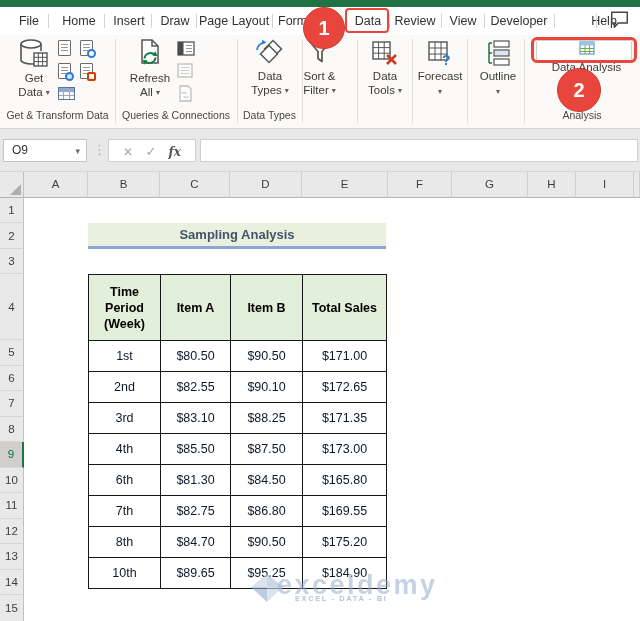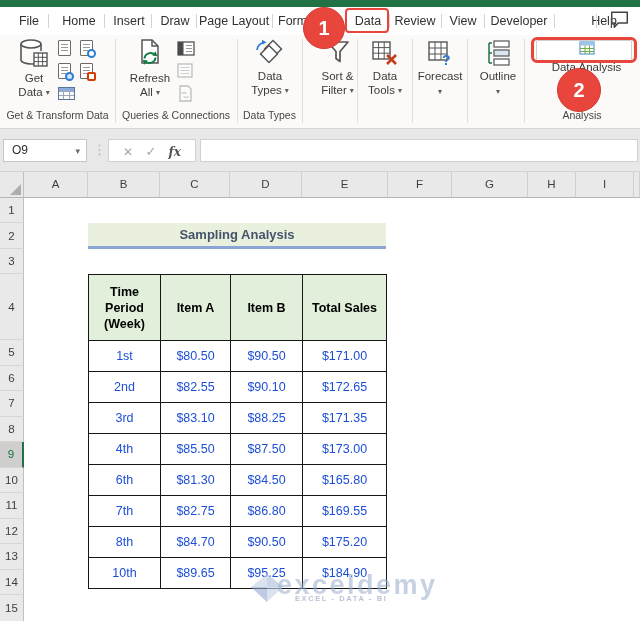--- a/index.html
+++ b/index.html
@@ -70,21 +70,21 @@
   .rh { position:absolute; left:0; width:24px; background:#e9e9e9; border-right:1px solid #c2c0be; border-bottom:1px solid #d8d6d4;
     font-size:11.5px; color:#3f3e3d; text-align:center; display:flex; align-items:center; justify-content:center; }
   .rh.active { background:#d0cfce; color:#0f703b; border-right:2px solid #217346; }
 
   .sheet-title { position:absolute; left:88px; top:51px; width:298px; height:26px; background:#e9f0de;
     border-bottom:3px solid #8ca5d8; text-align:center; line-height:23px; font-size:13px; font-weight:bold; color:#44546a; z-index:1; }
 
   table.dtable { position:absolute; left:88px; top:102px; border-collapse:collapse; table-layout:fixed; z-index:1; }
   table.dtable th, table.dtable td { border:1.5px solid #161616; text-align:center; vertical-align:middle; padding:8px; }
   table.dtable th { background:#e2efda; font-size:12.5px; font-weight:bold; color:#000; line-height:16px; height:66px; }
-  table.dtable td { font-size:12.5px; color:#1d4ed8; height:25.5px; background:rgba(0,0,0,0); }
+  table.dtable td { font-size:12.5px; color:#0f172a; height:25.5px; background:rgba(0,0,0,0); }
 
   
   .wm { position:absolute; z-index:3; pointer-events:none; }
   .wm-brand { left:277px; top:398px; font-size:27px; font-weight:bold; letter-spacing:2.5px; color:rgba(152,173,203,0.55); }
   .wm-tag { left:295px; top:422px; font-size:7.5px; font-weight:bold; letter-spacing:1.6px; color:rgba(160,173,196,0.75); }
   .wm-diamond { left:250px; top:401px; }
 </style>
 </head>
 <body>
 
@@ -220,21 +220,21 @@
           <path d="M3 12 a9 9 0 0 1 6.5-7.5" fill="none" stroke="#2b7cd3" stroke-width="1.8"></path>
           <polygon points="8.2,1.8 12.5,4.4 7.8,6.6" fill="#2b7cd3"></polygon>
         </svg>
       </div>
       <div class="rlabel">
         <div>Data</div>
         <div><span>Types</span><span class="caret"></span></div>
       </div>
     </div>
 
-    <div class="rbtn" style="left:312px;width:51px;">
+    <div class="rbtn" style="left:294px;width:51px;">
       <div class="ricon">
         <svg width="28" height="30" viewBox="0 0 28 30">
             <path d="M4 4 h20 l-8 9.5 v10 l-4 -3 v-7 z" fill="#fff" stroke="#555" stroke-width="1.7" stroke-linejoin="round"></path>
           </svg>
       </div>
       <div class="rlabel">
         <div>Sort &amp;</div>
         <div><span>Filter</span><span class="caret"></span></div>
       </div>
     </div>

